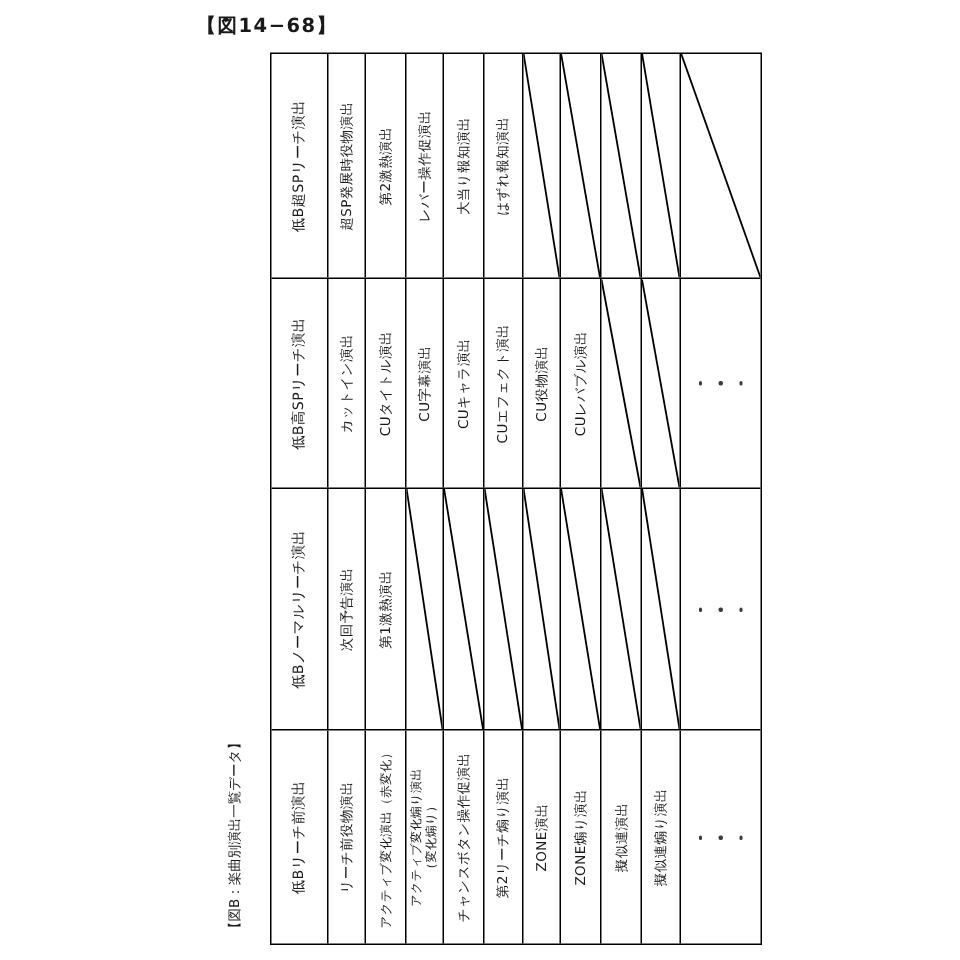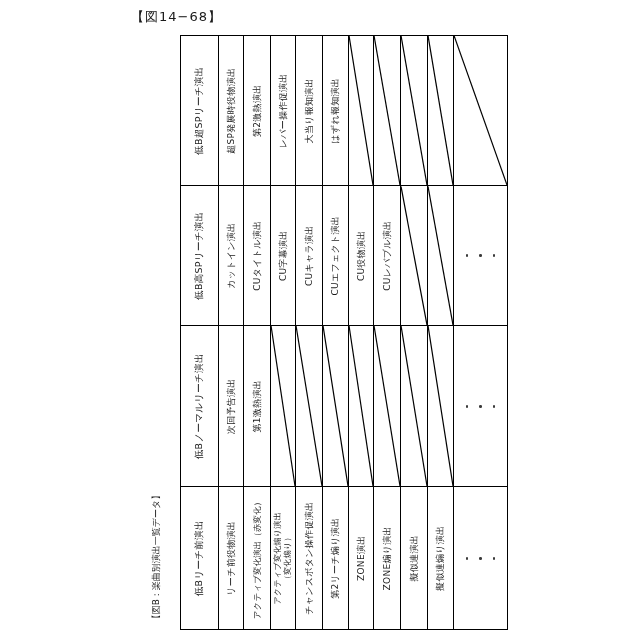--- a/index.html
+++ b/index.html
@@ -1,21 +1,21 @@
 <!DOCTYPE html>
 <html><head>
 <meta charset="utf-8">
 <style>
   html,body{margin:0;padding:0;background:#fff;}
   .page{
     position:relative;width:640px;height:640px;background:#ffffff;overflow:hidden;
     font-family:"DejaVu Sans",sans-serif;color:#1a1a1a;
   }
   .fig-title{
-    position:absolute;left:131px;top:8px;font-size:13px;font-weight:normal;
+    position:absolute;left:131px;top:8px;font-size:13px;font-weight:bold;
     letter-spacing:1px;white-space:nowrap;
   }
   
   .rot{
     position:absolute;left:0;top:0;width:595px;height:328px;
     transform-origin:0 0;
     transform:translate(180px,630px) rotate(-90deg);
   }
   .caption{
     position:absolute;top:-30px;left:0;width:146px;text-align:center;

